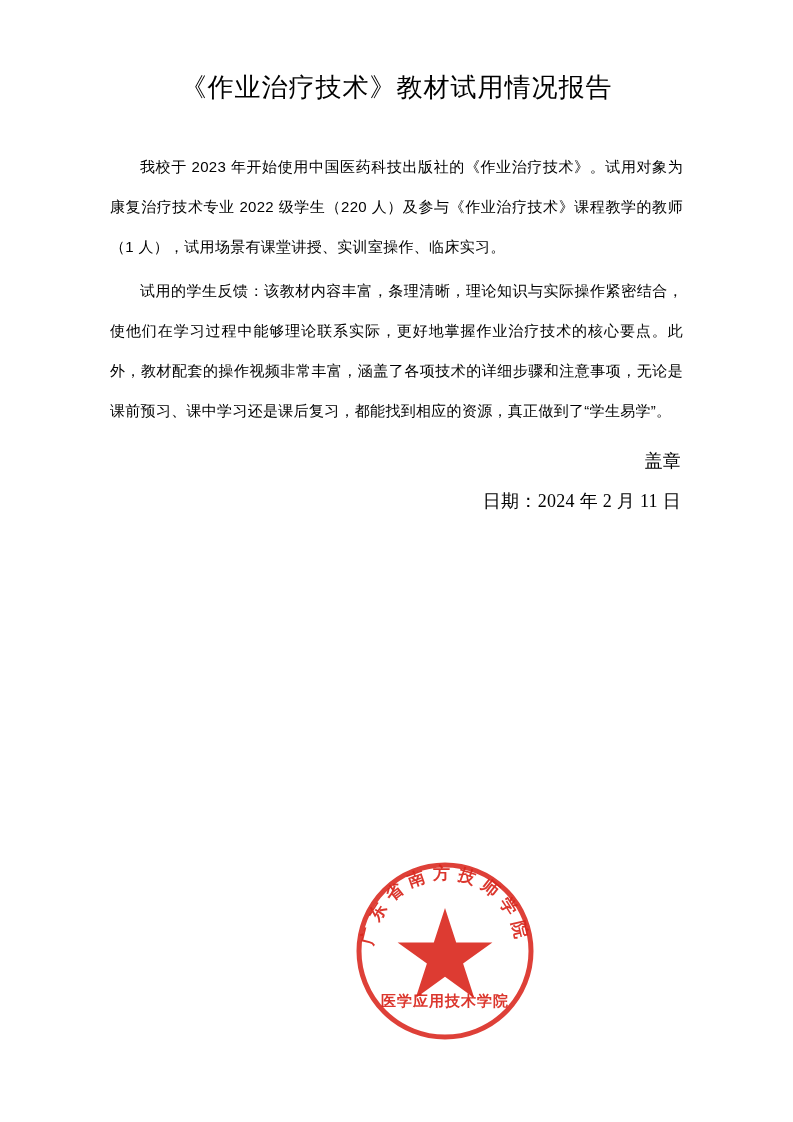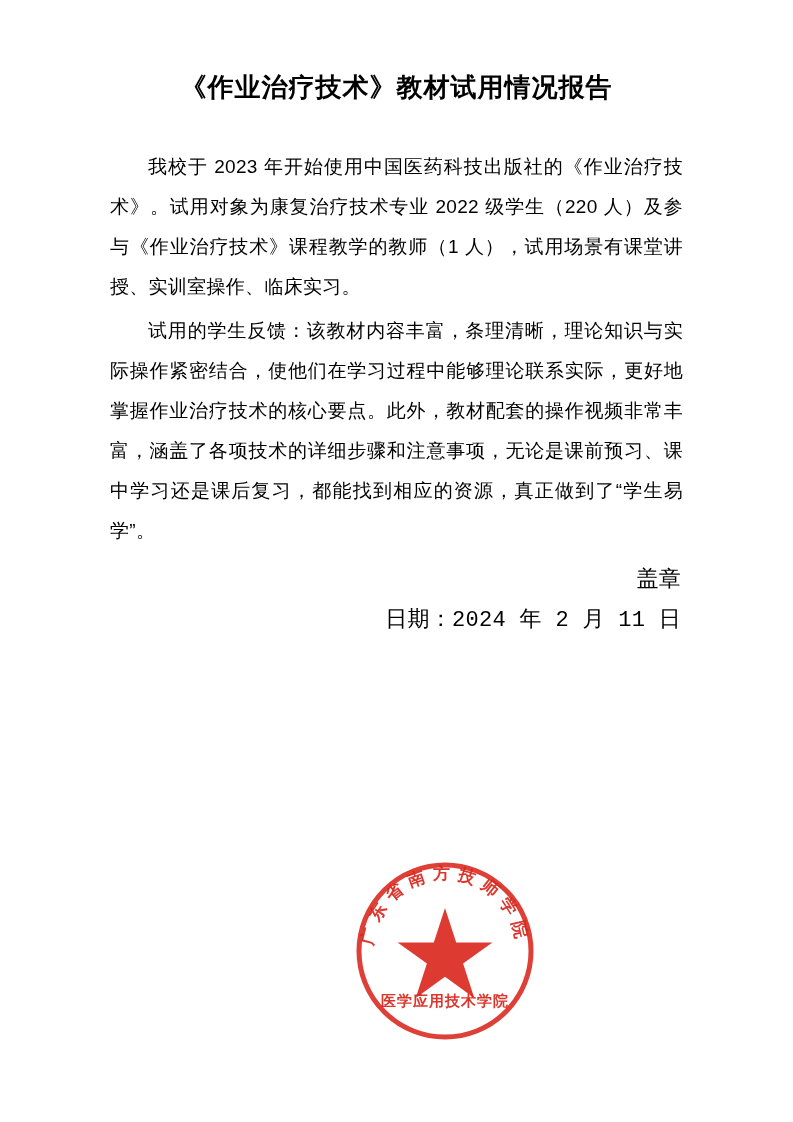--- a/index.html
+++ b/index.html
@@ -18,48 +18,48 @@
   .page {
     position: relative;
     width: 793px;
     height: 1122px;
     box-sizing: border-box;
     padding: 0 110px;
   }
   .doc-title {
     text-align: center;
     font-size: 26px;
-    font-weight: bold;
+    font-weight: normal;
     letter-spacing: 1px;
     margin-top: 70px;
     margin-bottom: 0;
     font-family: "Liberation Sans", "DejaVu Sans", sans-serif;
   }
   .body-block {
     margin-top: 42px;
   }
   .para {
-    font-size: 19px;
+    font-size: 15px;
     line-height: 40px;
     text-align: justify;
     text-justify: inter-ideograph;
     text-indent: 2em;
     margin: 0 0 4px 0;
     font-family: "Liberation Sans", "DejaVu Sans", sans-serif;
     letter-spacing: 0.3px;
   }
   .sign-block {
     margin-top: 10px;
     position: relative;
   }
   .sign-line {
-    font-size: 22px;
+    font-size: 18px;
     line-height: 40px;
     text-align: right;
-    font-family: Liberation Mono, monospace;
+    font-family: Liberation Serif, serif;
     letter-spacing: 0.3px;
     padding-right: 2px;
   }
   .stamp {
     position: absolute;
     left: 350px;
     top: 786px;
     width: 190px;
     height: 190px;
     pointer-events: none;

